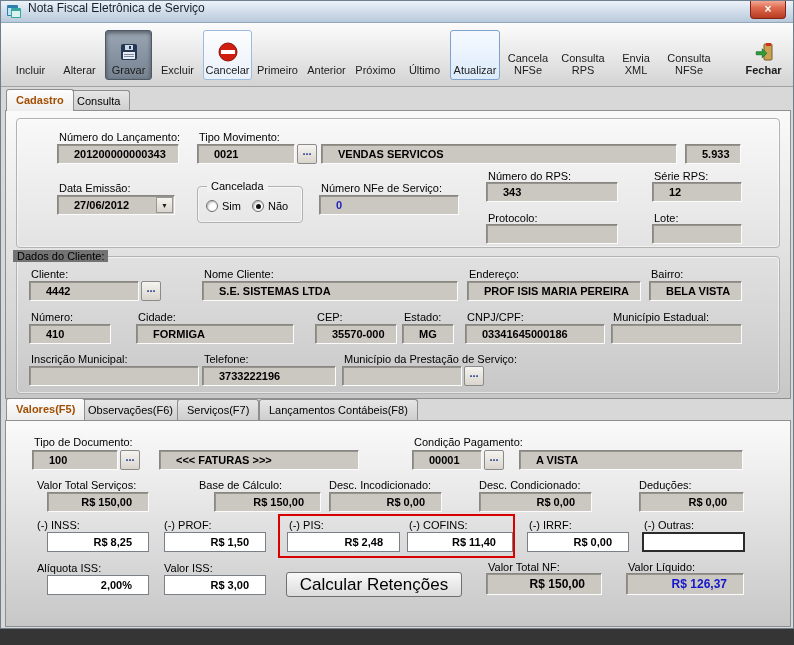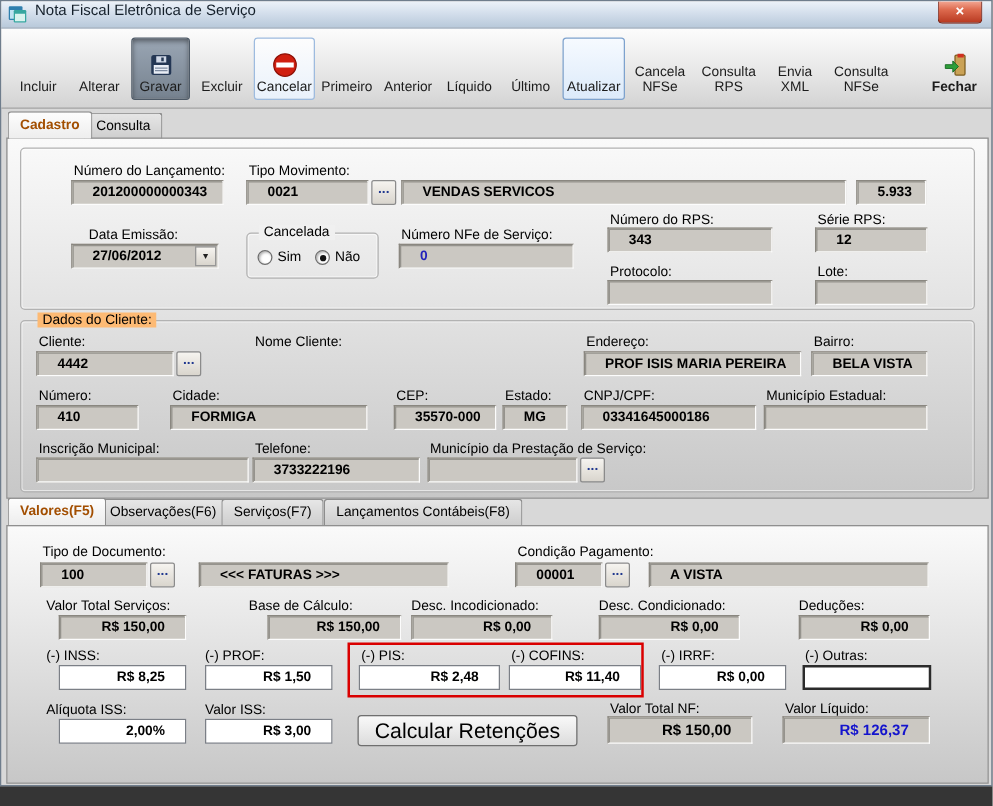--- a/index.html
+++ b/index.html
@@ -122,21 +122,21 @@
       </span>
       <span class="tlbl">Cancelar</span>
     </div>
     <div class="tbtn" style="width:47px">
         <span class="tlbl">Primeiro</span>
       </div>
     <div class="tbtn" style="width:47px">
         <span class="tlbl">Anterior</span>
       </div>
     <div class="tbtn" style="width:47px">
-        <span class="tlbl">Líquido</span>
+        <span class="tlbl">Próximo</span>
       </div>
     <div class="tbtn" style="width:47px">
         <span class="tlbl">Último</span>
       </div>
     <div class="tbtn focus" style="width:50px">
         <span class="tlbl">Atualizar</span>
       </div>
     <div class="tbtn" style="width:52px">
         <span class="tlbl">Cancela NFSe</span>
       </div>
@@ -169,21 +169,21 @@
 
   <div class="lbl" style="left:58px;top:130px">Número do Lançamento:</div>
   <div class="bx" style="left:56px;top:143px;width:122px">201200000000343</div>
 
   <div class="lbl" style="left:198px;top:130px">Tipo Movimento:</div>
   <div class="bx" style="left:196px;top:143px;width:98px">0021</div>
   <div class="dots" style="left:296px;top:143px">...</div>
   <div class="bx" style="left:320px;top:143px;width:356px">VENDAS SERVICOS</div>
   <div class="bx" style="left:684px;top:143px;width:56px">5.933</div>
 
-  <div class="lbl" style="left:70px;top:181px">Data Emissão:</div>
+  <div class="lbl" style="left:58px;top:181px">Data Emissão:</div>
   <div class="bx combo" style="left:56px;top:194px;width:118px">
     <span>27/06/2012</span>
     <span class="cmbbtn">▼</span>
   </div>
 
   <div class="grp" style="left:196px;top:185px;width:106px;height:37px"></div>
   <div class="grp-title" style="left:206px;top:179px;background:#f0f0f0">Cancelada</div>
   <div class="radio" style="left:205px;top:199px">
     <span class="rcir"></span>
     <span>Sim</span>
@@ -202,27 +202,28 @@
   <div class="lbl" style="left:653px;top:169px">Série RPS:</div>
   <div class="bx" style="left:651px;top:181px;width:90px">12</div>
 
   <div class="lbl" style="left:487px;top:211px">Protocolo:</div>
   <div class="bx" style="left:485px;top:223px;width:132px"></div>
 
   <div class="lbl" style="left:653px;top:211px">Lote:</div>
   <div class="bx" style="left:651px;top:223px;width:90px"></div>
 
   <div class="grp" style="left:15px;top:255px;width:764px;height:138px"></div>
-  <div class="grp-title" style="left:29px;top:249px;background:#fdba74">Dados do Cliente:</div>
+  <div class="grp-title" style="left:12px;top:249px;background:#737373">Dados do Cliente:</div>
 
   <div class="lbl" style="left:30px;top:267px">Cliente:</div>
   <div class="bx" style="left:28px;top:280px;width:110px">4442</div>
   <div class="dots" style="left:140px;top:280px">...</div>
 
   <div class="lbl" style="left:203px;top:267px">Nome Cliente:</div>
+  <div class="bx" style="left:201px;top:280px;width:256px">S.E. SISTEMAS LTDA</div>
 
   <div class="lbl" style="left:468px;top:267px">Endereço:</div>
   <div class="bx" style="left:466px;top:280px;width:174px">PROF ISIS MARIA PEREIRA</div>
 
   <div class="lbl" style="left:650px;top:267px">Bairro:</div>
   <div class="bx" style="left:648px;top:280px;width:93px">BELA VISTA</div>
 
   <div class="lbl" style="left:30px;top:310px">Número:</div>
   <div class="bx" style="left:28px;top:323px;width:82px">410</div>
 

